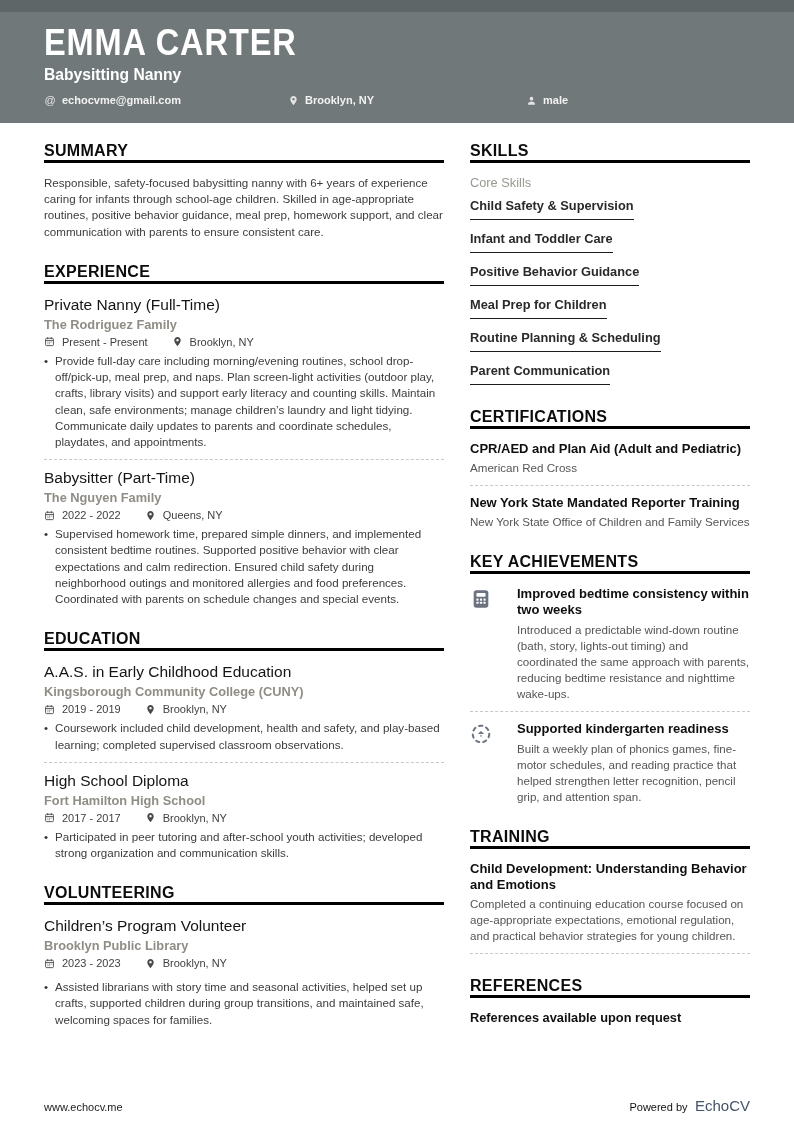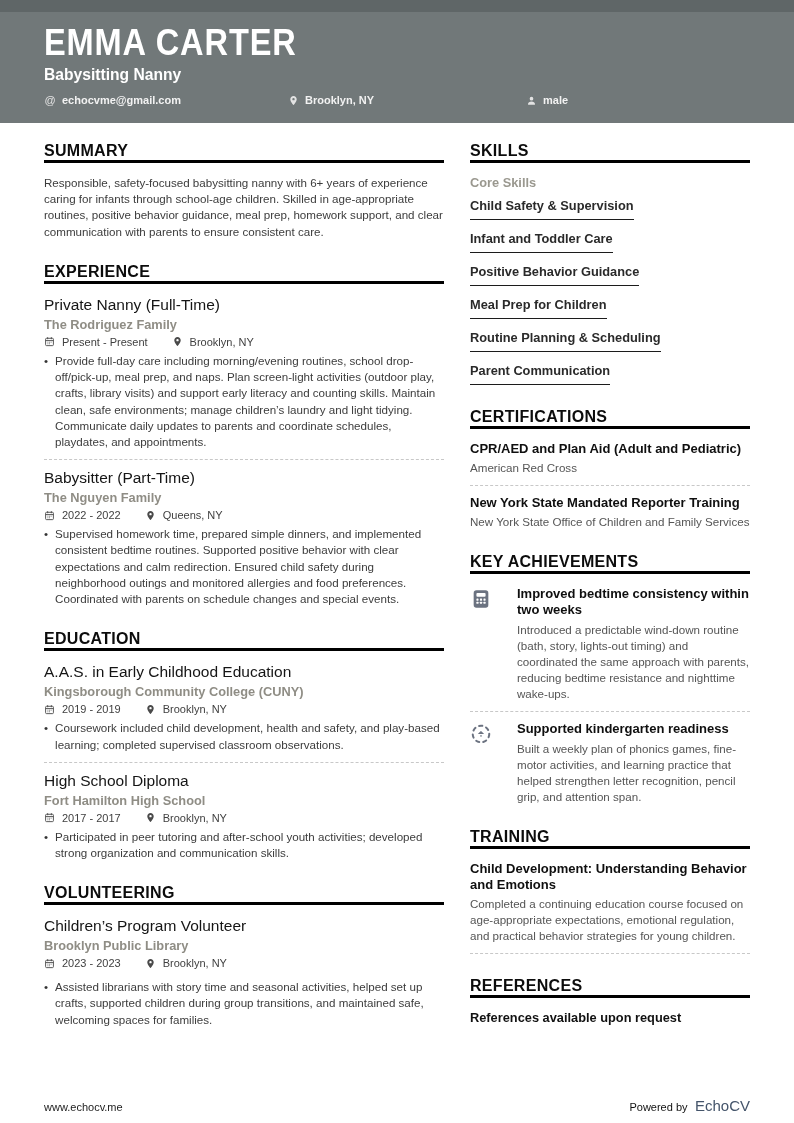--- a/index.html
+++ b/index.html
@@ -44,21 +44,21 @@
   .e-org { font-size:12.8px; font-weight:700; color:#8f8d85; margin-bottom:4px; }
   .e-meta { display:flex; align-items:center; gap:7px; font-size:11px; color:#3f3f3f; margin-bottom:5px; }
   .e-meta .m-ico { display:inline-flex; width:11px; height:11px; }
   .e-meta .m-ico svg { width:11px; height:11px; }
   .m-gap { width:10px; }
   .bullet-row { display:flex; gap:7px; }
   .bullet-dot { color:#333; font-size:11.6px; line-height:1.4; }
   .dashed { border-top:1px dashed #c8c8c8; margin:9px 0 9px 0; }
   .entry { margin-bottom:0; }
   
-  .skill-group { font-size:12.8px; font-weight:700; color:#9a988f; margin-bottom:8px; }
+  .skill-group { font-size:12.8px; font-weight:400; color:#9a988f; margin-bottom:8px; }
   .skill {
     font-size:12.8px; font-weight:700; color:#2a2a2a;
     width:fit-content; padding-bottom:6px; border-bottom:1.5px solid #1c1c1c; margin-bottom:11px;
   }
   
   .cert-name, .train-name { font-size:13px; font-weight:700; color:#0f0f0f; line-height:1.25; margin-bottom:3px; }
   .cert-issuer, .sub-txt { font-size:11.6px; color:#555; line-height:1.38; }
   
   .ach { display:flex; gap:25px; }
   .ach-ico { flex:0 0 22px; width:22px; height:22px; margin-top:2px; }
@@ -319,21 +319,21 @@
 
         <div class="ach">
           <span class="ach-ico">
             <svg viewBox="0 0 24 24">
                 <circle cx="12" cy="12" r="9" fill="none" stroke="#6b7280" stroke-width="2.2" stroke-dasharray="3.6 4.4" stroke-linecap="round"></circle>
                 <path d="M12 9.5l-2 2h4l-2-2zm0 5.5v-2" fill="#6b7280" stroke="#6b7280" stroke-width="1.2"></path>
               </svg>
           </span>
           <div>
             <div class="ach-title">Supported kindergarten readiness</div>
-            <div class="sub-txt">Built a weekly plan of phonics games, fine-motor activities, and learning practice that helped strengthen letter recognition, pencil grip, and attention span.</div>
+            <div class="sub-txt">Built a weekly plan of phonics games, fine-motor schedules, and reading practice that helped strengthen letter recognition, pencil grip, and attention span.</div>
           </div>
         </div>
       </div>
 
       <div class="sec">
         <div class="sec-h">TRAINING</div>
         <div class="entry">
           <div class="train-name">Child Development: Understanding Behavior and Emotions</div>
           <div class="sub-txt">Completed a continuing education course focused on age-appropriate expectations, emotional regulation, and practical behavior strategies for young children.</div>
         </div>

